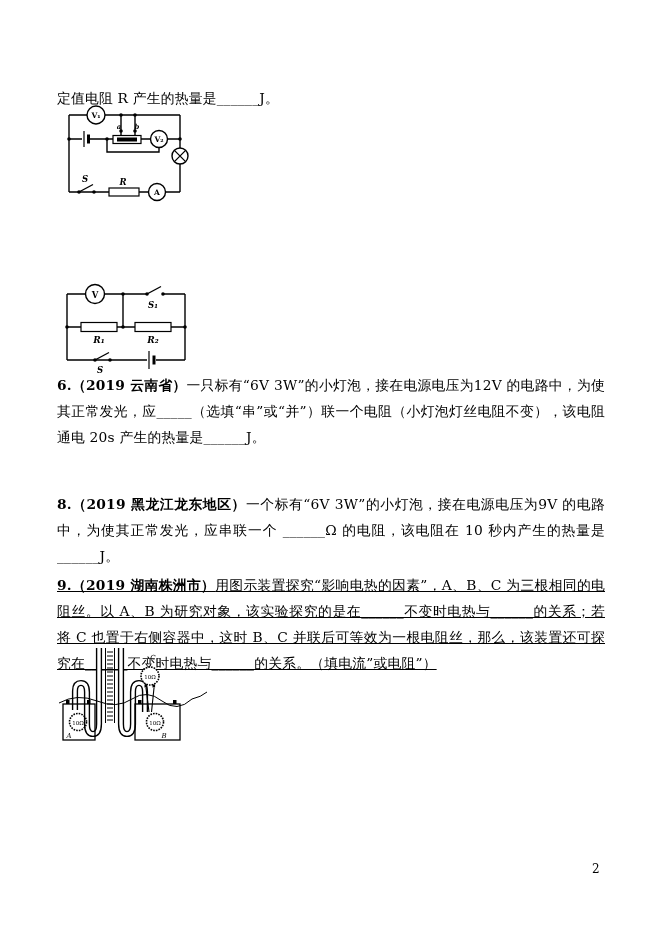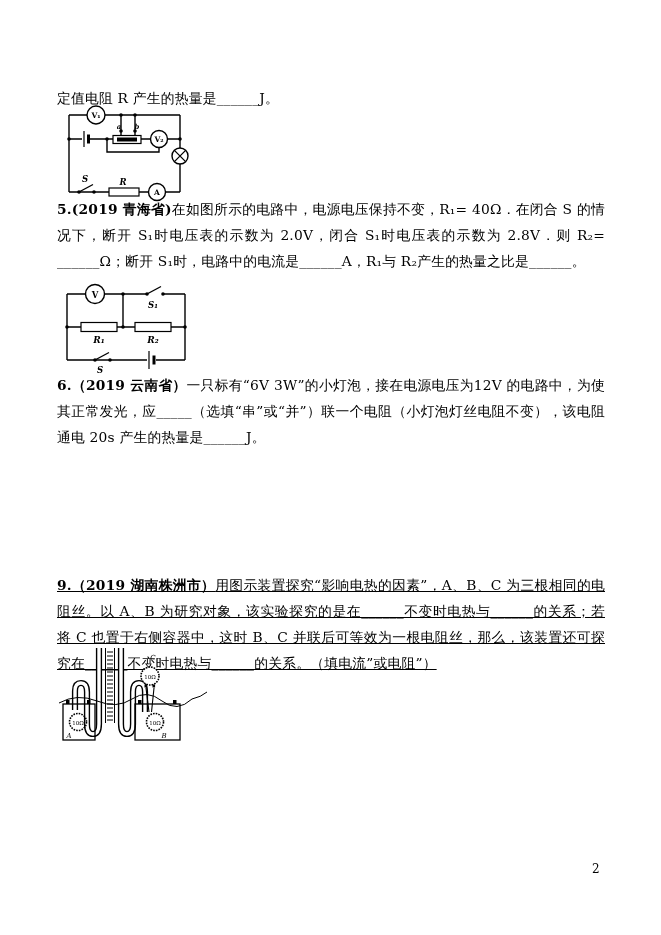--- a/index.html
+++ b/index.html
@@ -89,23 +89,20 @@
     <g>
       <circle cx="100" cy="88" r="8.5" fill="#fff" stroke="#000" stroke-width="1.4"></circle>
       <text x="100" y="91" font-size="7.5" text-anchor="middle" class="meter">A</text>
     </g>
     <text x="62" y="25" font-size="7" text-anchor="middle" class="lbl">a</text>
     <text x="80" y="25" font-size="7" text-anchor="middle" class="lbl">b</text>
     <text x="28" y="78" font-size="8.5" text-anchor="middle" class="lbl">S</text>
     <text x="66" y="81" font-size="8.5" text-anchor="middle" class="lbl">R</text>
   </svg>
 
-  <p class="q" style="top:196px;">
-    <span class="src">5.(2019 青海省)</span><span>在如图所示的电路中，电源电压保持不变，R₁= 40Ω．在闭合 S 的情况下，断开 S₁时电压表的示数为 2.0V，闭合 S₁时电压表的示数为 2.8V．则 R₂= ______Ω；断开 S₁时，电路中的电流是______A，R₁与 R₂产生的热量之比是______。</span>
-  </p>
 
   <svg class="fig" style="left:57px;top:281px;" width="160" height="100" viewBox="0 0 160 100">
     <g stroke="#000" stroke-width="1.4" fill="none">
       <path d="M10,13 H90 M106,13 H128 M10,13 V79 M128,13 V79"></path>
       <path d="M66,13 V46"></path>
       <path d="M10,46 H128"></path>
       <path d="M10,79 H90 M99,79 H128"></path>
     </g>
     <g>
       <path d="M90,13 L104,5.5" stroke="#000" stroke-width="1.4"></path>
@@ -141,20 +138,23 @@
     <text x="42" y="62" font-size="9" text-anchor="middle" class="lbl">R₁</text>
     <text x="96" y="62" font-size="9" text-anchor="middle" class="lbl">R₂</text>
     <text x="43" y="92" font-size="8.5" text-anchor="middle" class="lbl">S</text>
   </svg>
 
   <p class="q" style="top:372px;">
     <span class="src">6.（2019 云南省）</span><span>一只标有“6V 3W”的小灯泡，接在电源电压为12V 的电路中，为使其正常发光，应_____（选填“串”或“并”）联一个电阻（小灯泡灯丝电阻不变），该电阻通电 20s 产生的热量是______J。</span>
   </p>
 
 
+  <p class="q" style="top:491px;">
+    <span class="src">8.（2019 黑龙江龙东地区）</span><span>一个标有“6V 3W”的小灯泡，接在电源电压为9V 的电路中，为使其正常发光，应串联一个 ______Ω 的电阻，该电阻在 10 秒内产生的热量是______J。</span>
+  </p>
 
   <p class="q" style="top:572px;text-decoration:underline;">
     <span class="src">9.（2019 湖南株洲市）</span><span>用图示装置探究“影响电热的因素”，A、B、C 为三根相同的电阻丝。以 A、B 为研究对象，该实验探究的是在______不变时电热与______的关系；若将 C 也置于右侧容器中，这时 B、C 并联后可等效为一根电阻丝，那么，该装置还可探究在______不变时电热与______的关系。（填电流”或电阻”）</span>
   </p>
 
   <svg class="fig" style="left:57px;top:646px;" width="200" height="112" viewBox="0 0 200 112">
 
     <g>
       <path d="M42,2 V78 Q42,88 36,88 Q30,88 30,78 V46 Q30,37 24,37 Q18,37 18,45 V64" fill="none" stroke="#000" stroke-width="6.2"></path>
       <path d="M42,2 V78 Q42,88 36,88 Q30,88 30,78 V46 Q30,37 24,37 Q18,37 18,45 V64" fill="none" stroke="#fff" stroke-width="3.4"></path>

